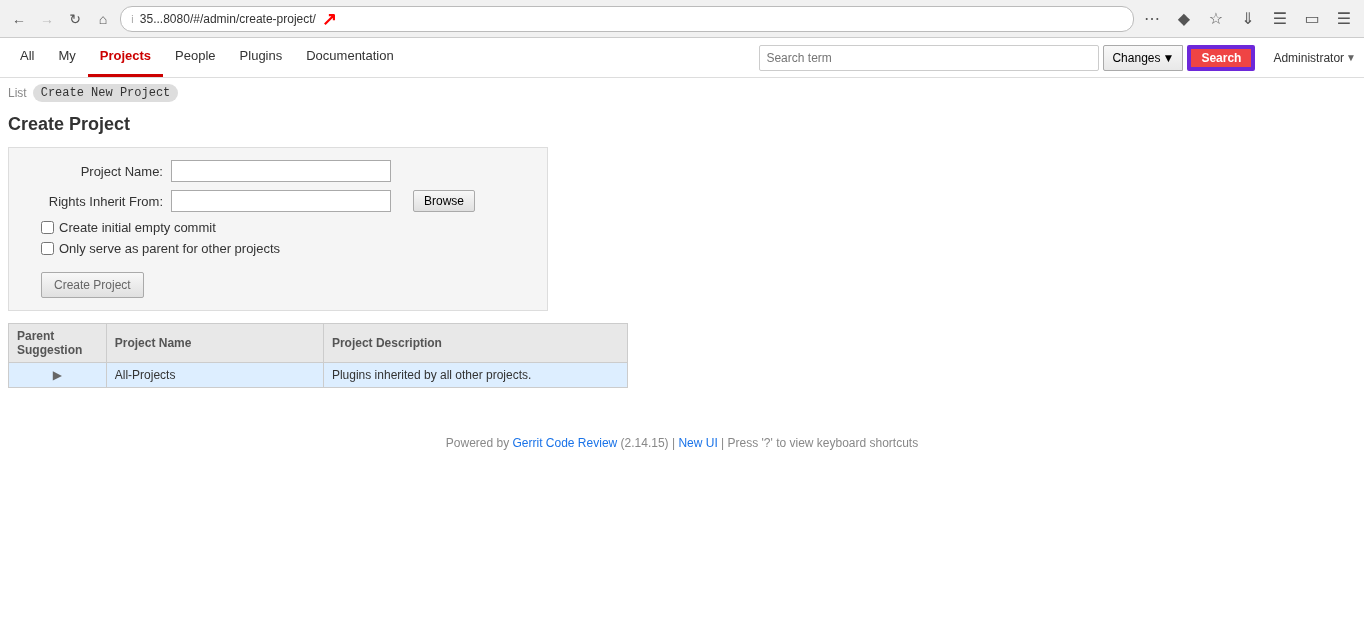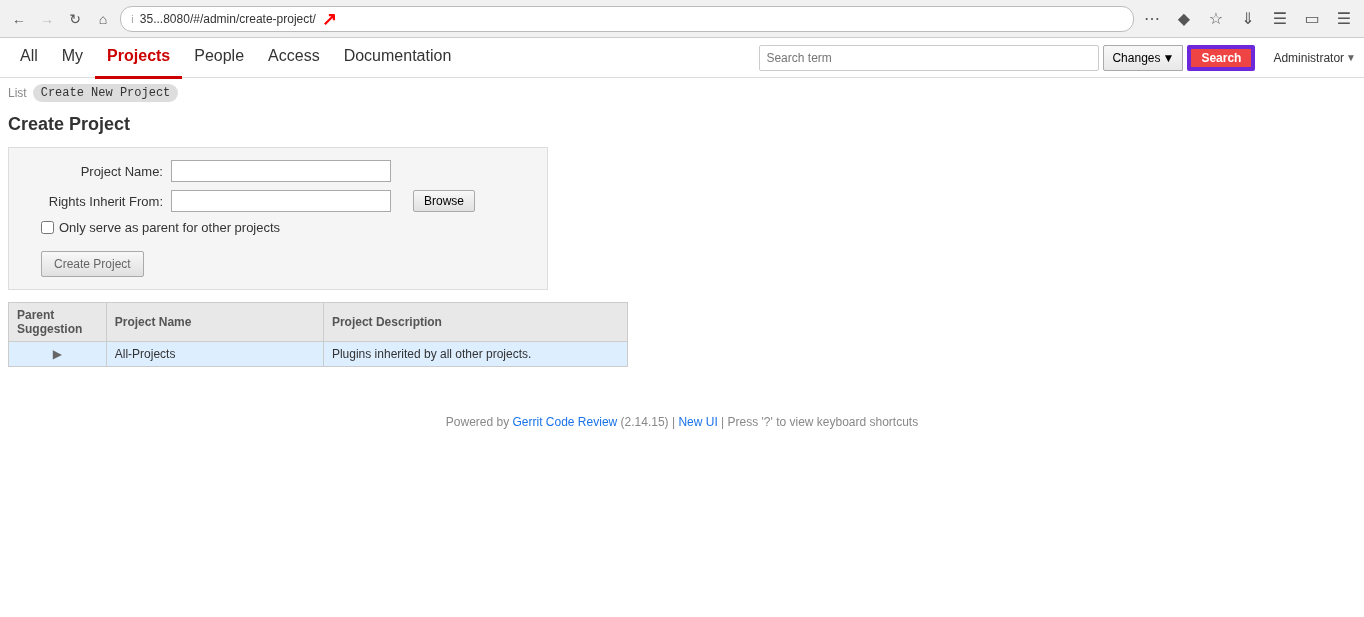--- a/index.html
+++ b/index.html
@@ -61,21 +61,21 @@
       display: flex;
       align-items: center;
       justify-content: space-between;
       height: 40px;
     }
     .nav-left {
       display: flex; align-items: center; gap: 0;
     }
     .nav-item {
       padding: 10px 12px;
-      font-size: 16px;
+      font-size: 13px;
       color: #333;
       cursor: pointer;
       text-decoration: none;
       border-bottom: 3px solid transparent;
       display: inline-block;
       line-height: 1.2;
     }
     .nav-item.active {
       color: #c00;
       border-bottom: 3px solid #c00;
@@ -287,21 +287,21 @@
     <button class="browser-action-btn">☰</button>
   </div>
 </div>
 
 <div class="app-nav">
   <div class="nav-left">
     <a class="nav-item">All</a>
     <a class="nav-item">My</a>
     <a class="nav-item active">Projects</a>
     <a class="nav-item">People</a>
-    <a class="nav-item">Access</a>
+    <a class="nav-item">Plugins</a>
     <a class="nav-item">Documentation</a>
   </div>
   <div class="nav-right">
     <div class="search-box">
       <input class="search-input" type="text" placeholder="Search term" style="">
       <button class="changes-btn">
         <span>Changes</span>
         <span>▼</span>
       </button>
       <button class="search-btn">Search</button>
@@ -322,20 +322,24 @@
 
 <div class="form-panel">
   <div class="form-row">
     <label class="form-label">Project Name:</label>
     <input class="form-input" type="text" style="">
   </div>
   <div class="form-row">
     <label class="form-label">Rights Inherit From:</label>
     <input class="form-input" type="text" style="">
     <button class="browse-btn">Browse</button>
+  </div>
+  <div class="checkbox-row">
+    <input type="checkbox" style="">
+    <label class="checkbox-label">Create initial empty commit</label>
   </div>
   <div class="checkbox-row">
     <input type="checkbox" style="">
     <label class="checkbox-label">Only serve as parent for other projects</label>
   </div>
   <button class="create-project-btn">Create Project</button>
 </div>
 
 <table class="project-table">
   <thead>

